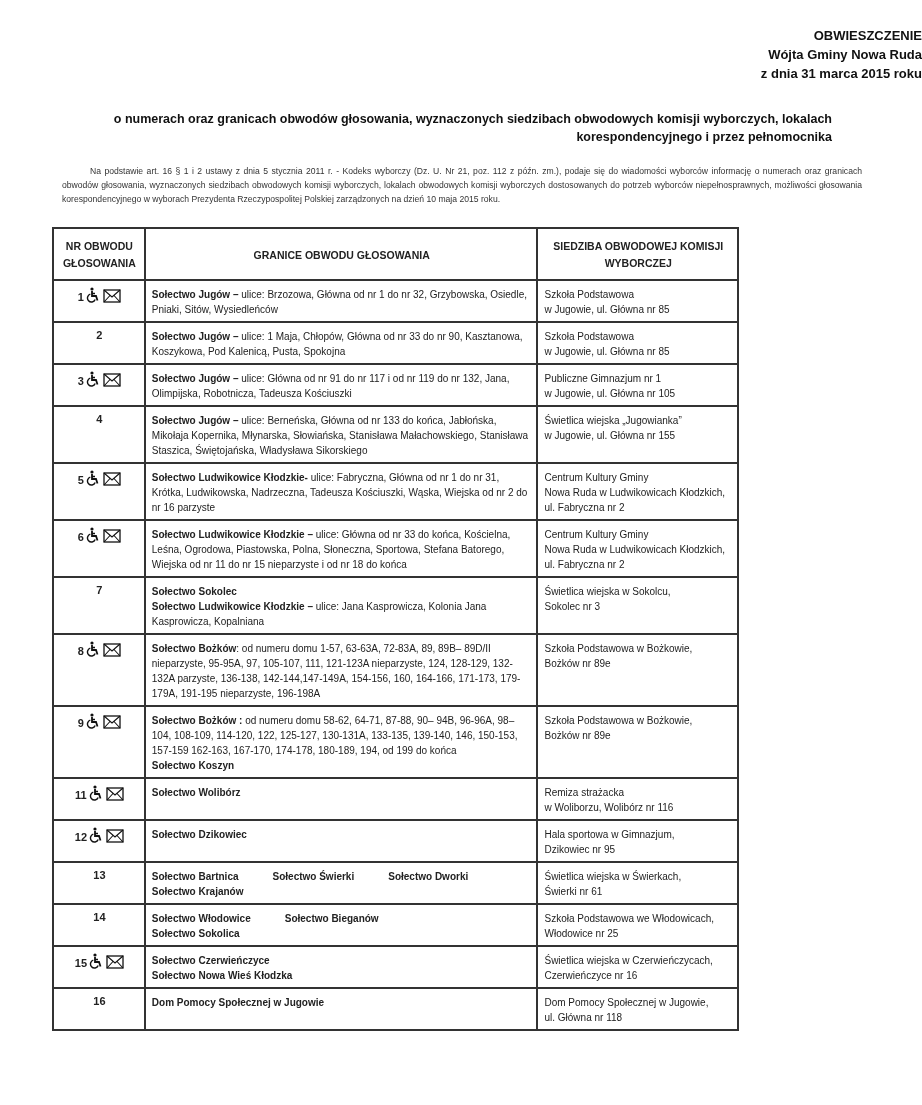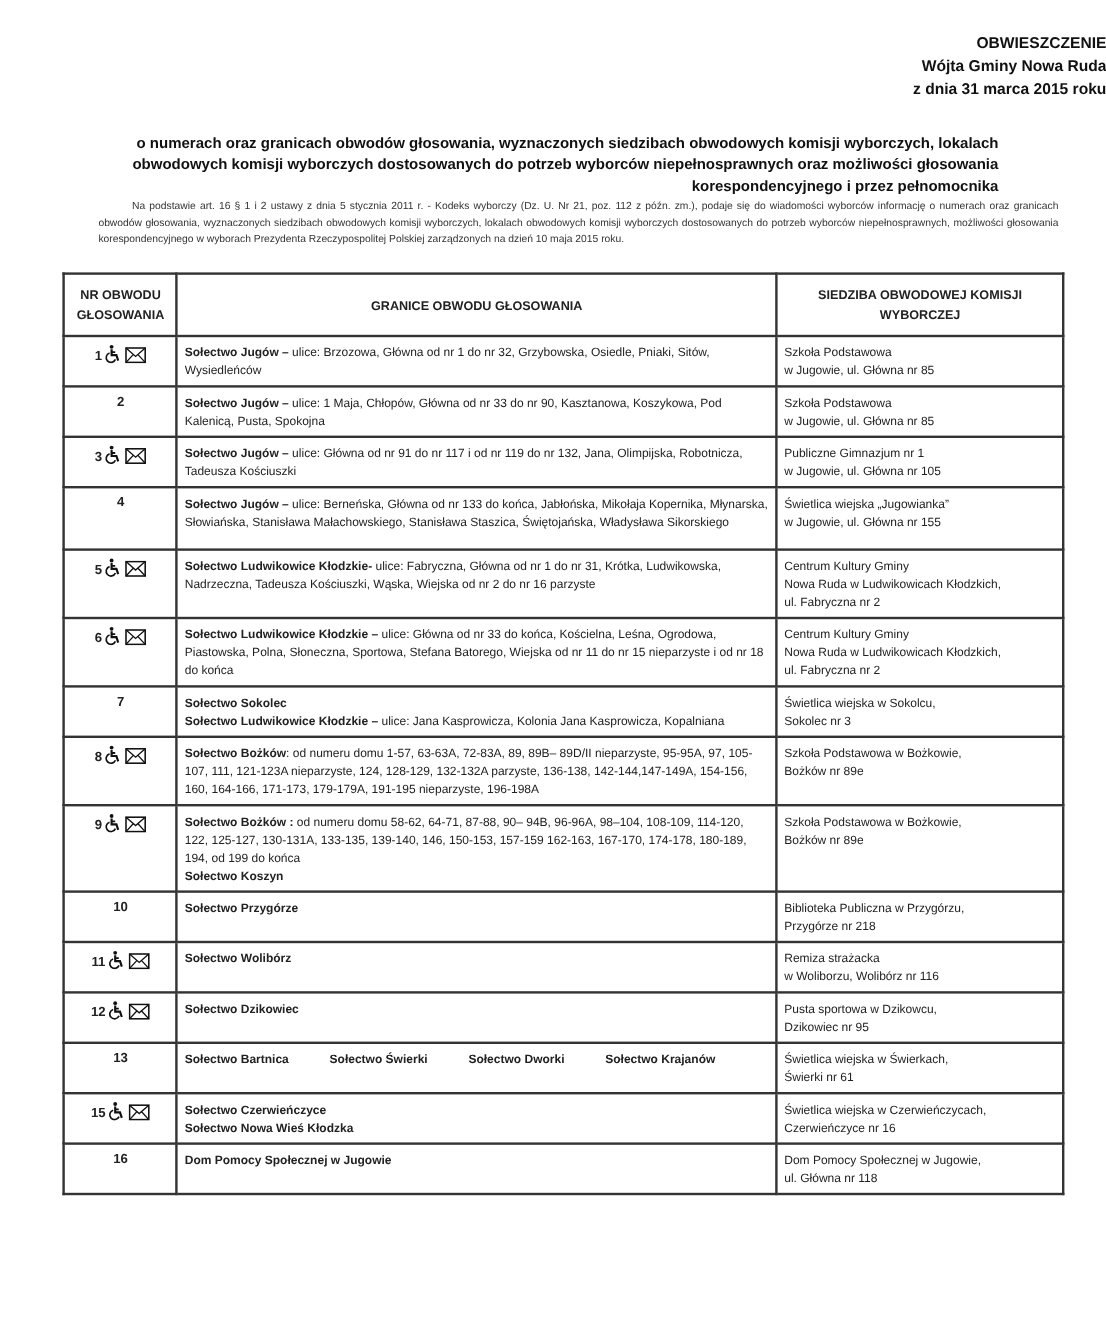--- a/index.html
+++ b/index.html
@@ -7,24 +7,23 @@
     width: 922px; height: 1105px; position: relative; overflow: hidden;
     font-family: "Liberation Sans", sans-serif; color: #111;
   }
   .title-block { position: absolute; top: 26px; left: 0; width: 922px; text-align: right; }
   .title-line { font-weight: bold; font-size: 13px; line-height: 19px; }
   .subtitle-block { position: absolute; top: 110px; left: 90px; width: 742px; text-align: right; font-weight: bold; font-size: 12.5px; line-height: 18px; }
   .intro {
     position: absolute; top: 164px; left: 62px; width: 800px;
     font-size: 8.6px; line-height: 14px; color: #333; text-align: justify;
     text-indent: 28px;
-    margin-left: 20px;
   }
   table.circuits {
-    position: absolute; top: 227px; left: 52px; width: 835px;
+    position: absolute; top: 227px; left: 52px; width: 687px;
     border-collapse: collapse; font-size: 10px; color: #222;
   }
   table.circuits th, table.circuits td {
     border: 2px solid #333; vertical-align: top; padding: 6px 5px 4px 6px;
   }
   table.circuits th { font-weight: bold; font-size: 10.5px; vertical-align: middle; text-align: center; line-height: 17px; height: 40px; }
   col.c-nr { width: 94px; }
   col.c-area { width: 501px; }
   col.c-seat { width: 240px; }
   td.nr { text-align: center; vertical-align: middle; font-weight: bold; font-size: 11px; padding: 0 4px; }
@@ -41,21 +40,20 @@
 <body>
 
 <div class="title-block">
   <div class="title-line">OBWIESZCZENIE</div>
   <div class="title-line">Wójta Gminy Nowa Ruda</div>
   <div class="title-line">z dnia 31 marca 2015 roku</div>
 </div>
 
 <div class="subtitle-block">
   <div>o numerach oraz  granicach obwodów głosowania, wyznaczonych siedzibach obwodowych komisji wyborczych, lokalach</div>
-  <div>obwodowych komisji wyborczych dostosowanych do potrzeb wyborców niepełnosprawnych oraz możliwości głosowania</div>
   <div>korespondencyjnego i przez pełnomocnika</div>
 </div>
 
 <div class="intro">Na podstawie art. 16 § 1 i 2 ustawy z dnia 5 stycznia 2011 r. - Kodeks wyborczy (Dz. U. Nr 21, poz. 112 z późn. zm.), podaje się do wiadomości wyborców informację  o numerach oraz granicach obwodów głosowania, wyznaczonych siedzibach obwodowych komisji wyborczych, lokalach obwodowych komisji wyborczych dostosowanych do potrzeb wyborców niepełnosprawnych, możliwości głosowania korespondencyjnego w wyborach Prezydenta Rzeczypospolitej Polskiej zarządzonych na dzień 10 maja 2015 roku.</div>
 
 <table class="circuits">
   <colgroup>
       <col class="c-nr">
       <col class="c-area">
       <col class="c-seat">
@@ -235,28 +233,20 @@
     </svg>
   </span>
 </span></td>
         <td class="area"><span class="bold">Sołectwo Bożków :</span><span> od numeru domu 58-62, 64-71, 87-88, 90– 94B, 96-96A, 98–104, 108-109, 114-120, 122, 125-127, 130-131A, 133-135, 139-140, 146, 150-153, 157-159 162-163, 167-170, 174-178, 180-189, 194, od 199 do końca</span><div class="bold">Sołectwo Koszyn</div></td>
         <td class="seat">
           <div>Szkoła Podstawowa w Bożkowie,</div>
           <div>Bożków nr 89e</div>
         </td>
       </tr>
       <tr class="r">
-        <td class="nr"><span class="num">10</span></td>
-        <td class="area"><span class="bold">Sołectwo Przygórze</span><span></span></td>
-        <td class="seat">
-          <div>Biblioteka Publiczna w Przygórzu,</div>
-          <div>Przygórze nr 218</div>
-        </td>
-      </tr>
-      <tr class="r">
         <td class="nr"><span class="num">11</span><span class="icons">
   <span class="icon">
     <svg width="14" height="16" viewBox="0 0 14 16">
       <circle cx="6" cy="2" r="1.6" fill="#111"></circle>
       <path d="M6 4 L6 9 L10 9 L11.5 13.5" stroke="#111" stroke-width="1.8" fill="none"></path>
       <path d="M6 6.5 L9 6.5" stroke="#111" stroke-width="1.5"></path>
       <path d="M4.3 7.2 A4 4 0 1 0 9.2 12.5" stroke="#111" stroke-width="1.4" fill="none"></path>
     </svg>
   </span>
 
@@ -286,30 +276,38 @@
 
   <span class="icon">
     <svg width="18" height="14" viewBox="0 0 18 14">
       <rect x="1" y="1" width="16" height="12" stroke="#111" stroke-width="1.3" fill="#fff"></rect>
       <path d="M1 1 L9 8 L17 1 M1 13 L7 6.5 M17 13 L11 6.5" stroke="#111" stroke-width="1.1" fill="none"></path>
     </svg>
   </span>
 </span></td>
         <td class="area"><span class="bold">Sołectwo Dzikowiec</span><span></span></td>
         <td class="seat">
-          <div>Pusta sportowa w Dzikowcu,</div>
+          <div>Hala sportowa w Gimnazjum,</div>
           <div>Dzikowiec nr  95</div>
         </td>
       </tr>
       <tr class="r">
         <td class="nr"><span class="num">13</span></td>
         <td class="area"><span class="inline-sp">Sołectwo Bartnica</span><span class="inline-sp">Sołectwo  Świerki</span><span class="inline-sp">Sołectwo Dworki</span><span class="inline-sp">Sołectwo Krajanów</span></td>
         <td class="seat">
           <div>Świetlica wiejska w Świerkach,</div>
           <div>Świerki nr 61</div>
+        </td>
+      </tr>
+      <tr class="r">
+        <td class="nr"><span class="num">14</span></td>
+        <td class="area"><span class="inline-sp">Sołectwo Włodowice</span><span class="inline-sp">Sołectwo Bieganów</span><span class="inline-sp">Sołectwo Sokolica</span></td>
+        <td class="seat">
+          <div>Szkoła Podstawowa we Włodowicach,</div>
+          <div>Włodowice nr 25</div>
         </td>
       </tr>
       <tr class="r">
         <td class="nr"><span class="num">15</span><span class="icons">
   <span class="icon">
     <svg width="14" height="16" viewBox="0 0 14 16">
       <circle cx="6" cy="2" r="1.6" fill="#111"></circle>
       <path d="M6 4 L6 9 L10 9 L11.5 13.5" stroke="#111" stroke-width="1.8" fill="none"></path>
       <path d="M6 6.5 L9 6.5" stroke="#111" stroke-width="1.5"></path>
       <path d="M4.3 7.2 A4 4 0 1 0 9.2 12.5" stroke="#111" stroke-width="1.4" fill="none"></path>

